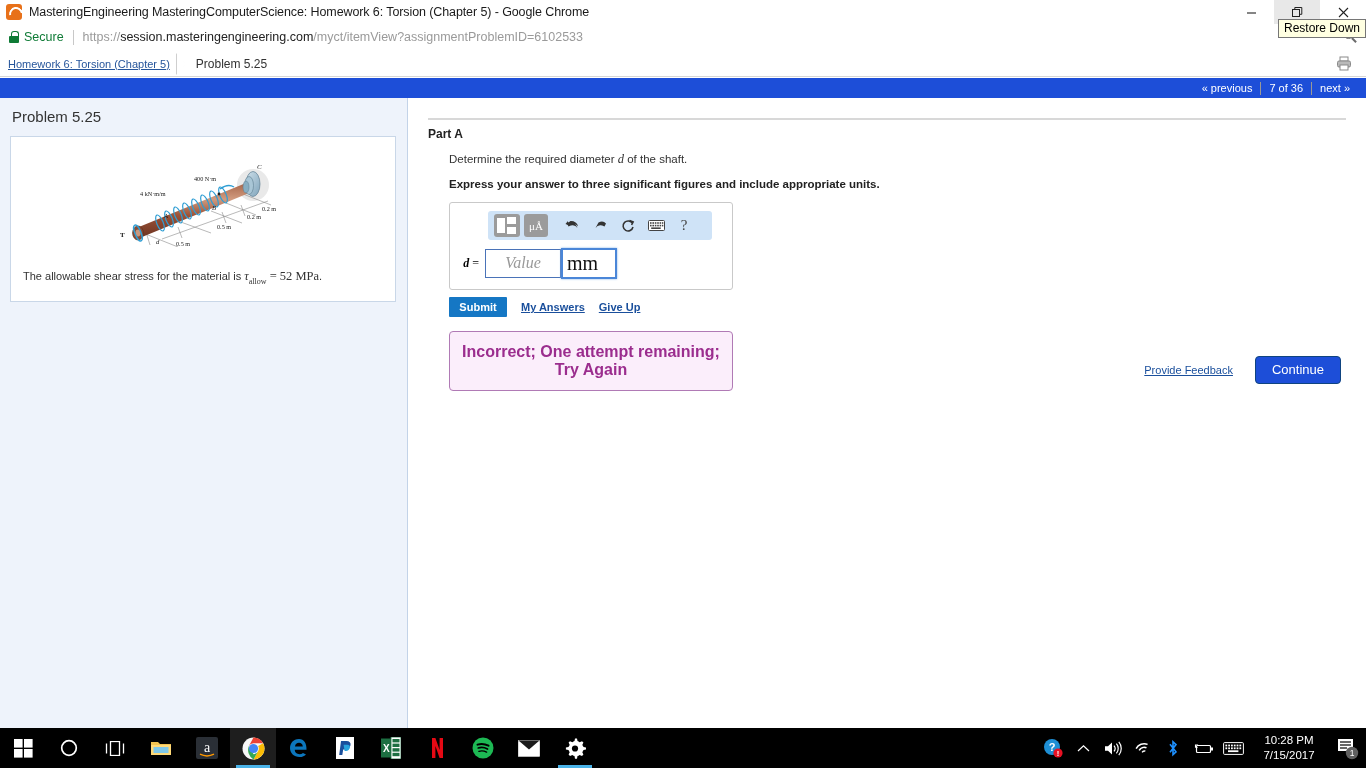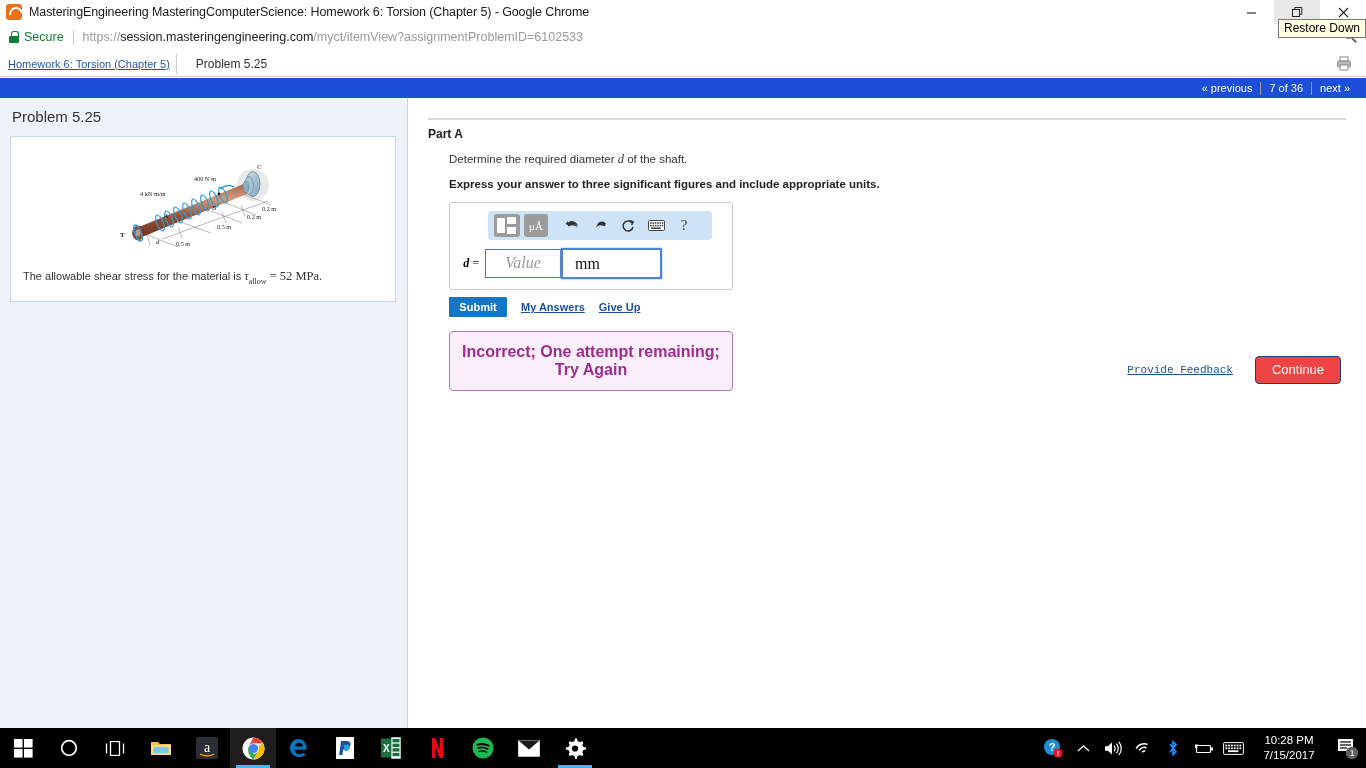--- a/index.html
+++ b/index.html
@@ -238,24 +238,24 @@
     font-family: "Liberation Serif", serif; font-size: 12px;
   }
   .ans-label i { font-weight: bold; }
   .inp-value {
     width: 76px; height: 29px;
     border: 1.5px solid #4a73b8; background: #ffffff;
     font-family: "Liberation Serif", serif; font-style: italic;
     font-size: 16px; color: #999; text-align: center; line-height: 26px;
   }
   .inp-units {
-    width: 101px; height: 31px;
+    width: 56px; height: 31px;
     border: 2px solid #4a86d8; background: #ffffff;
     font-family: "Liberation Serif", serif;
-    font-size: 16px; color: #111; padding-left: 12px; line-height: 27px;
+    font-size: 20px; color: #111; padding-left: 4px; line-height: 27px;
     box-shadow: 0 0 2px #7fb0e8;
   }
 
   
   .btn-row {
     margin: 7px 0 0 40px; display: flex; align-items: center;
   }
   .submit-btn {
     background: #1577c4; color: #ffffff;
     font-size: 11px; font-weight: bold;
@@ -276,24 +276,24 @@
     font-size: 16px; font-weight: bold; color: #9b2d8e;
   }
 
   
   .foot-row {
     position: absolute; top: 258px; right: 25px;
     display: flex; align-items: center;
   }
   .feedback-link {
     font-size: 11px; color: #1a4f9c; text-decoration: underline;
-    margin-right: 22px; cursor: pointer; font-family: Liberation Mono, monospace;
+    margin-right: 22px; cursor: pointer;
   }
   .continue-btn {
-    background: #ef4444; color: #ffffff;
+    background: #1d4ed8; color: #ffffff;
     border: 1px solid #0f4480; border-radius: 4px;
     font-size: 13px; padding: 5px 16px 6px 16px; cursor: pointer;
   }
 
   
   .taskbar {
     position: absolute; left: 0; bottom: 0; width: 1366px; height: 40px;
     background: #000000;
     display: flex; align-items: center;
   }

